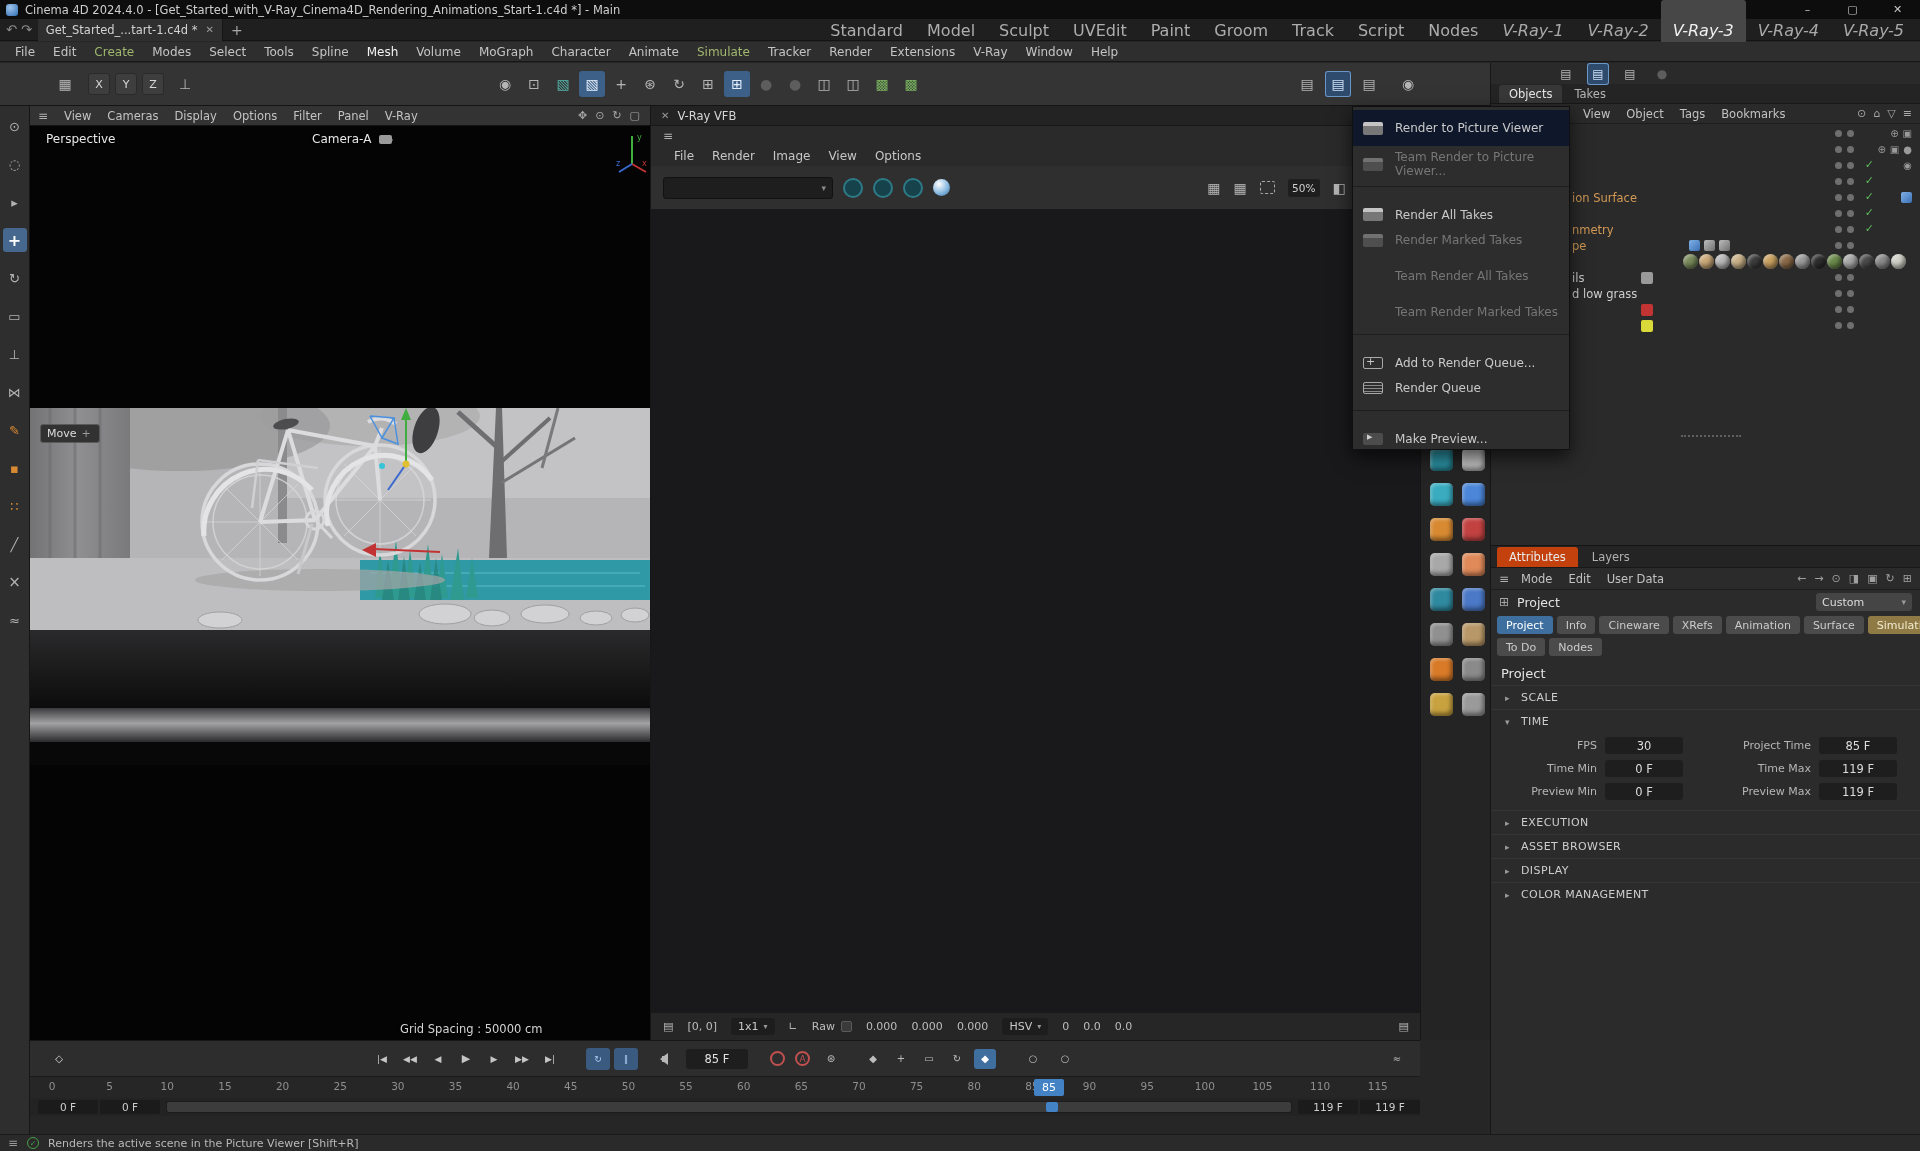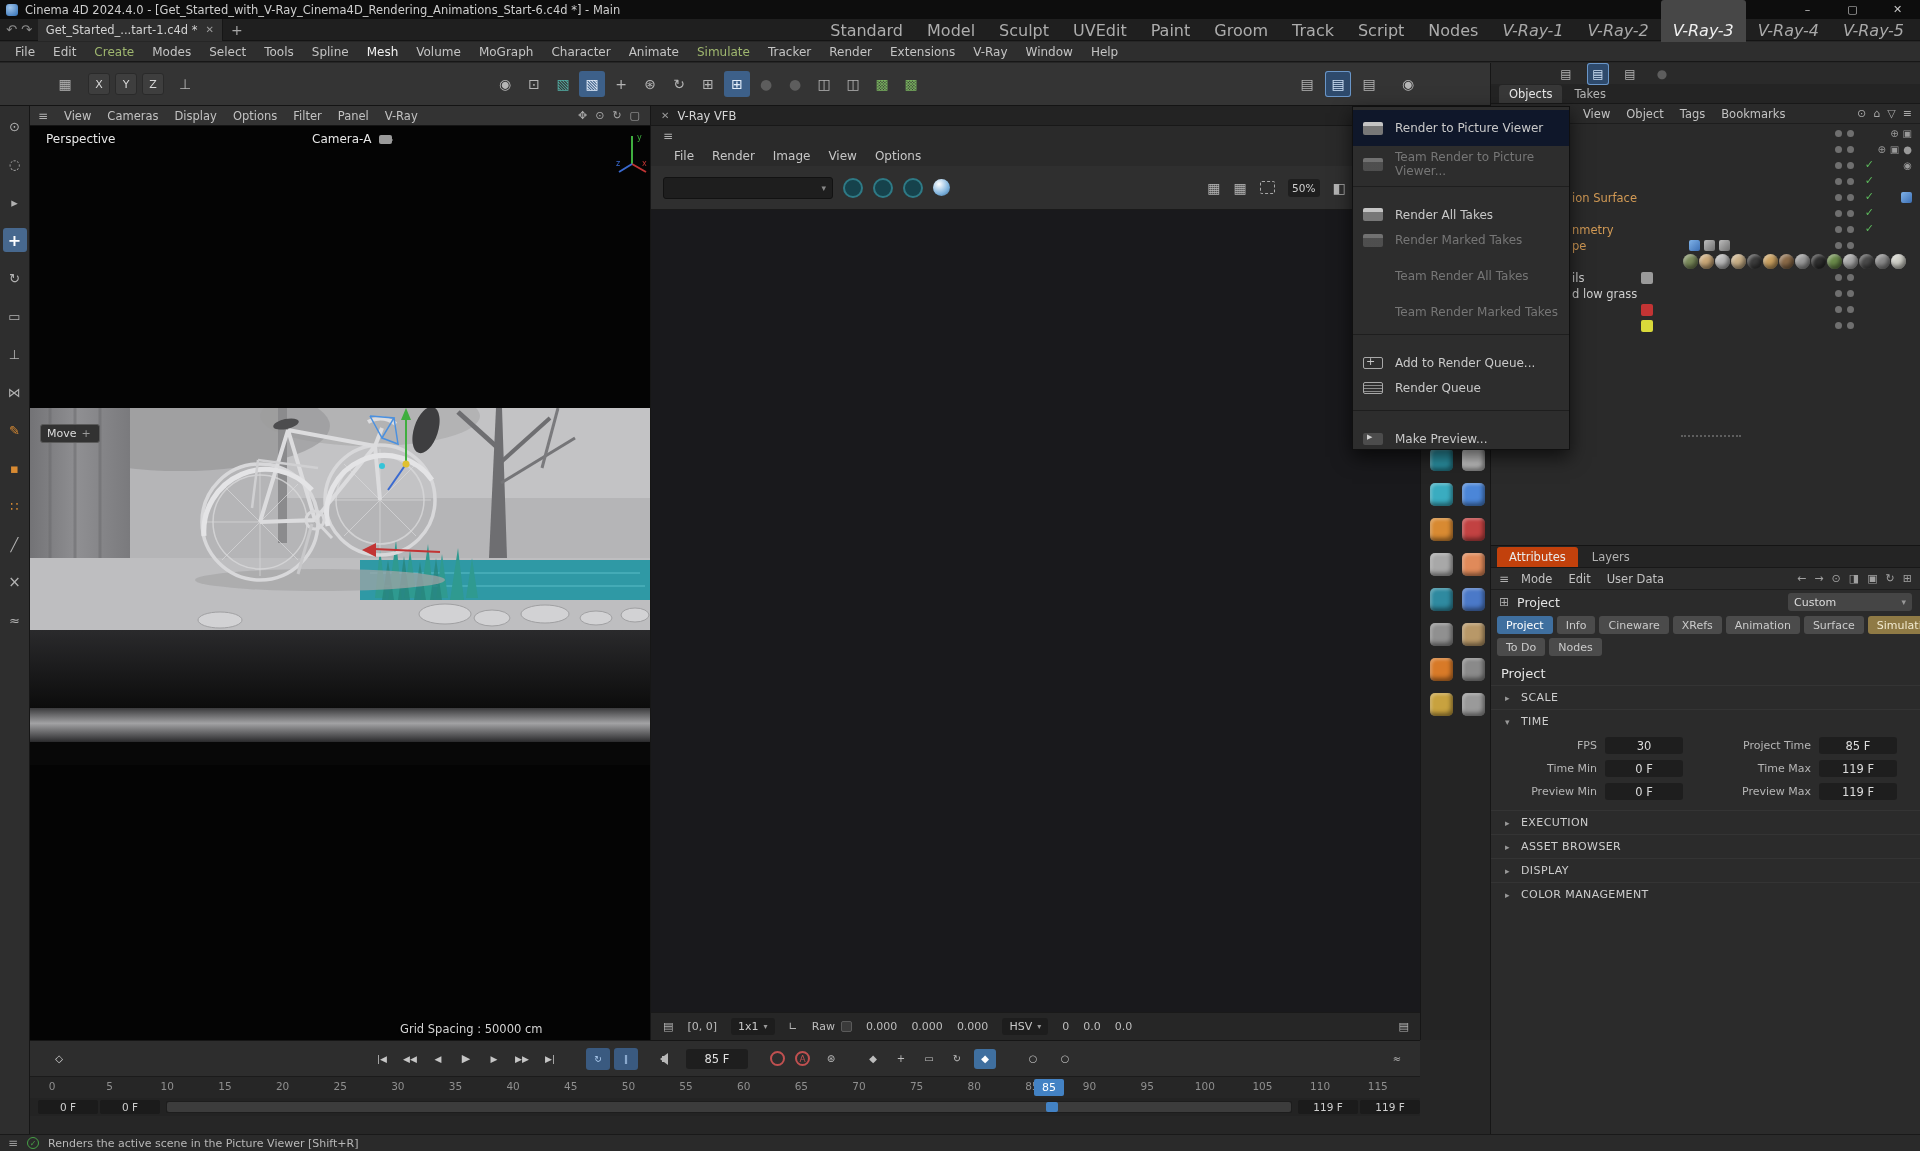--- a/index.html
+++ b/index.html
@@ -129,21 +129,21 @@
 
 #attrs{position:absolute;left:1490px;top:545px;width:430px;height:606px;background:#2b2b2b;border-left:1px solid #161616;border-top:1px solid #141414}
 #attabs{height:22px;background:#242424;display:flex;align-items:flex-end;gap:2px;padding-left:6px;border-bottom:1px solid #181818}
 #attabs .t{padding:3px 12px;font-size:11.5px;color:#b2b2b2;border-radius:3px 3px 0 0}
 #attabs .t.active{background:#c2410c;color:#e9e9e9}
 #atmenu{height:22px;display:flex;align-items:center;padding:0 8px;border-bottom:1px solid #1d1d1d}
 #atmenu .mi{padding:2px 8px;font-size:11.5px;color:#c2c2c2}
 #atmenu .mic{margin-left:auto;display:flex;gap:8px;color:#a0a0a0;font-size:11px}
 #objrow{height:24px;display:flex;align-items:center;padding:0 8px;gap:8px}
 #objrow .nm{font-size:12.5px;color:#e2e2e2}
-#preset{margin-left:auto;width:124px;height:18px;background:#454545;border-radius:3px;display:flex;align-items:center;padding:0 6px;font-size:11px;color:#ddd}
+#preset{margin-left:auto;width:96px;height:18px;background:#454545;border-radius:3px;display:flex;align-items:center;padding:0 6px;font-size:11px;color:#ddd}
 #preset .c{margin-left:auto;color:#999;font-size:9px}
 .catrow{display:flex;gap:4px;padding:2px 6px;flex-wrap:nowrap}
 .catbtn{height:18px;padding:0 9px;background:#4b4b4b;border-radius:3px;font-size:11px;color:#cbcbcb;display:flex;align-items:center;white-space:nowrap}
 .catbtn.sel{background:#3f6f9f;color:#fff}
 .catbtn.amber{background:#8f7a45;color:#f2ead0}
 #secheading{padding:8px 10px 4px 10px;font-size:13px;color:#e4e4e4}
 .sechdr{height:24px;display:flex;align-items:center;gap:8px;padding-left:14px;border-top:1px solid #343434;font-size:11px;color:#cdcdcd;letter-spacing:.4px}
 .sechdr .chev{color:#9a9a9a;font-size:9px;width:8px}
 #timefields{display:grid;grid-template-columns:96px 78px 120px 78px;column-gap:8px;row-gap:6px;padding:4px 0 10px 10px;align-items:center}
 .flbl{font-size:11px;color:#b5b5b5;text-align:right}
@@ -193,21 +193,21 @@
 
 .gl{font-size:8px}
 </style>
 </head>
 <body>
 
 <div id="app">
 
   <div id="titlebar">
     <span class="appic"></span>
-    <span class="t">Cinema 4D 2024.4.0 - [Get_Started_with_V-Ray_Cinema4D_Rendering_Animations_Start-6.c4d *] - Main</span>
+    <span class="t">Cinema 4D 2024.4.0 - [Get_Started_with_V-Ray_Cinema4D_Rendering_Animations_Start-1.c4d *] - Main</span>
   </div>
   <div id="wctrl">
     <span>–</span>
     <span>▢</span>
     <span>✕</span>
   </div>
 
   <div id="tabrow">
     <span class="hist">
       <span>↶</span>

